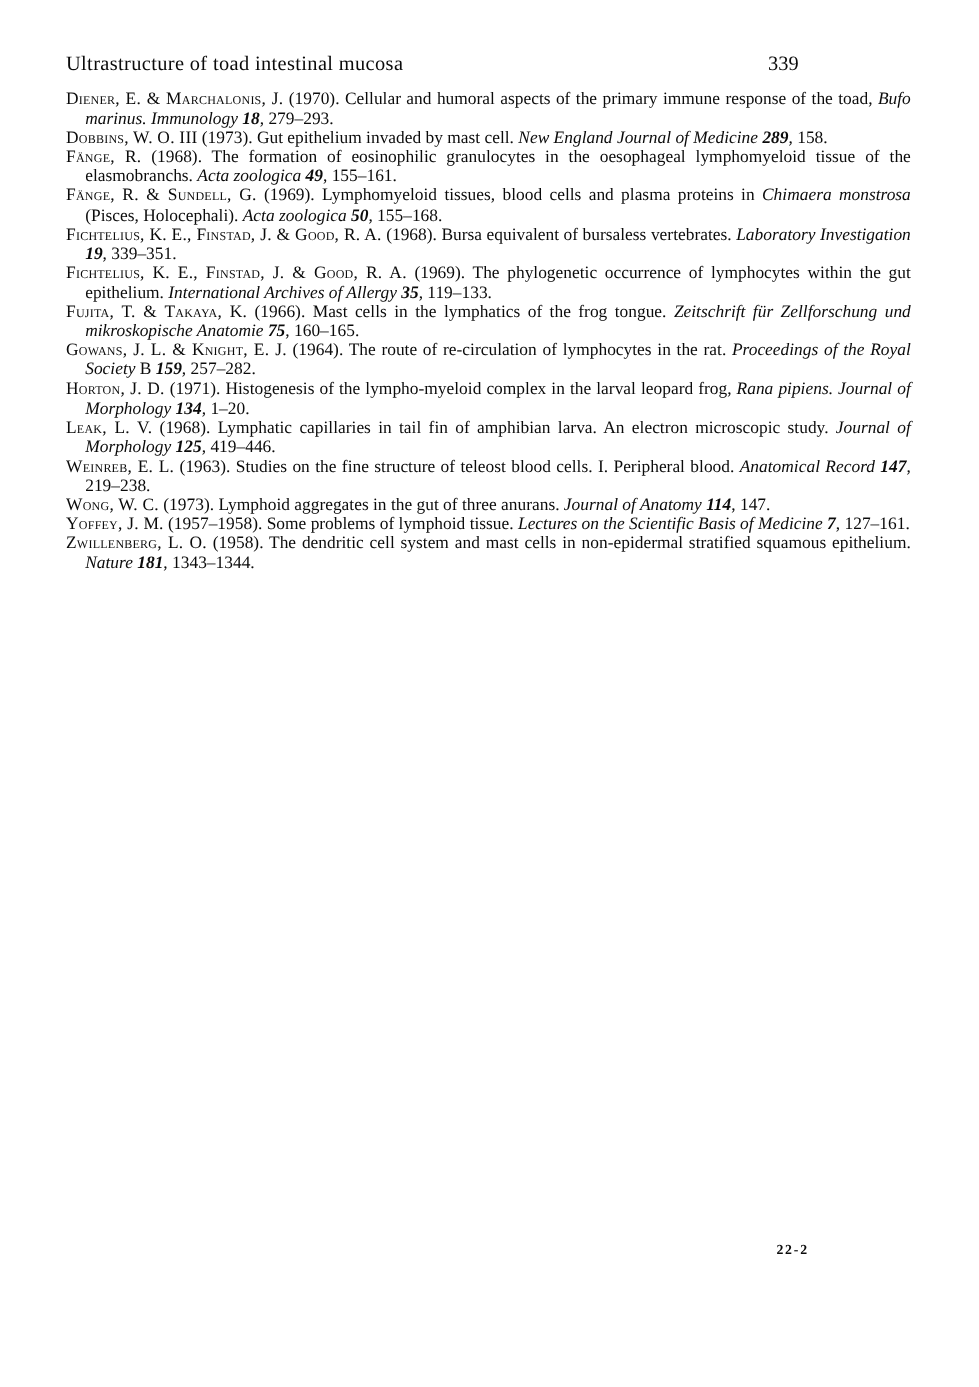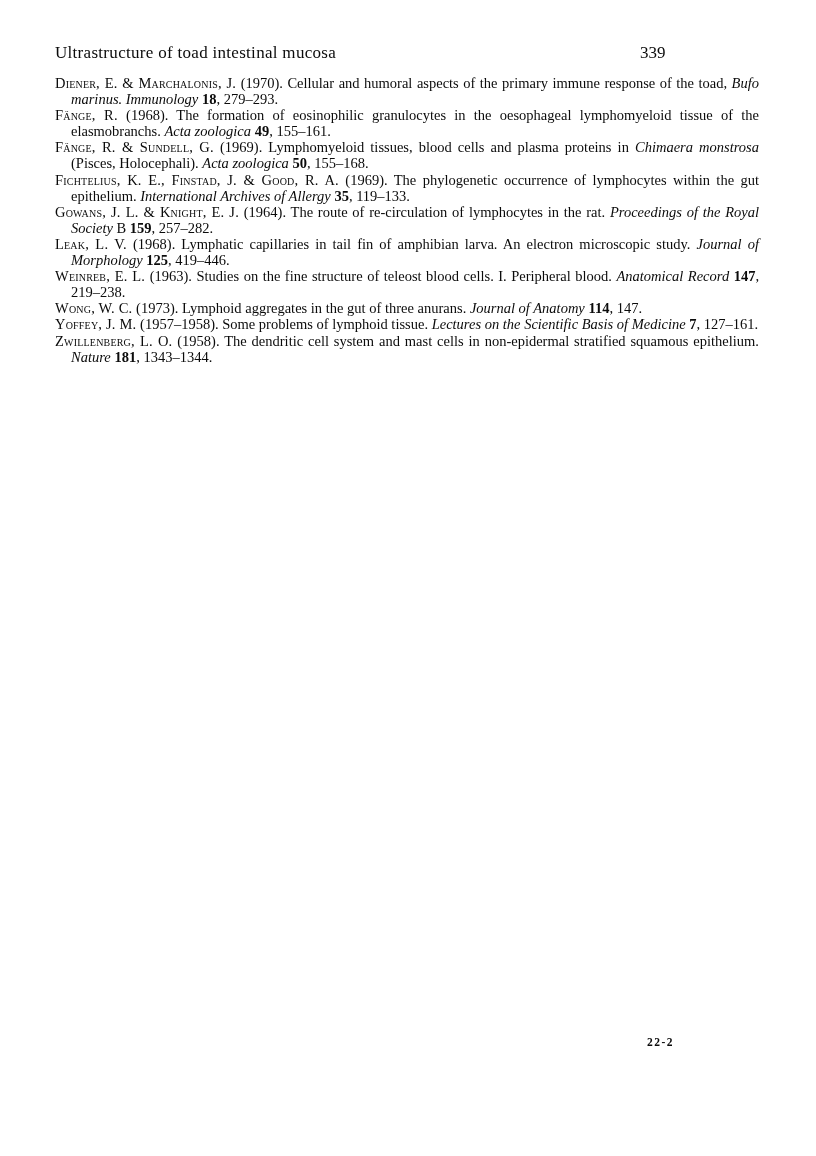--- a/index.html
+++ b/index.html
@@ -45,21 +45,21 @@
     line-height: 16.1px;
     text-align: justify;
   }
   .ref {
     padding-left: 16px;
     text-indent: -16px;
     margin: 0;
   }
   .seg-sc { font-variant: small-caps; letter-spacing: 0.2px; }
   .seg-i  { font-style: italic; }
-  .seg-b  { font-weight: bold; }
+  .seg-b  { font-weight: bold; font-style: italic; }
   .seg-r  { }
 
   
   .signature-mark {
     position: absolute;
     top: 1036px;
     left: 647px;
     font-size: 11.5px;
     font-weight: bold;
     letter-spacing: 1.5px;
@@ -69,24 +69,28 @@
 <body>
 
 <div class="page">
 
   <div class="head-title">Ultrastructure of toad intestinal mucosa</div>
 
   <div class="page-number">339</div>
 
   <div class="references">
       <p class="ref"><span class="seg-sc">Diener, E. &amp; Marchalonis, J.</span><span class="seg-r"> (1970). Cellular and humoral aspects of the primary immune response of the toad, </span><span class="seg-i">Bufo marinus. Immunology</span><span class="seg-r"> </span><span class="seg-b">18</span><span class="seg-r">, 279–293.</span></p>
+      <p class="ref"><span class="seg-sc">Dobbins, W. O. III</span><span class="seg-r"> (1973). Gut epithelium invaded by mast cell. </span><span class="seg-i">New England Journal of Medicine</span><span class="seg-r"> </span><span class="seg-b">289</span><span class="seg-r">, 158.</span></p>
       <p class="ref"><span class="seg-sc">Fänge, R.</span><span class="seg-r"> (1968). The formation of eosinophilic granulocytes in the oesophageal lymphomyeloid tissue of the elasmobranchs. </span><span class="seg-i">Acta zoologica</span><span class="seg-r"> </span><span class="seg-b">49</span><span class="seg-r">, 155–161.</span></p>
       <p class="ref"><span class="seg-sc">Fänge, R. &amp; Sundell, G.</span><span class="seg-r"> (1969). Lymphomyeloid tissues, blood cells and plasma proteins in </span><span class="seg-i">Chimaera monstrosa</span><span class="seg-r"> (Pisces, Holocephali). </span><span class="seg-i">Acta zoologica</span><span class="seg-r"> </span><span class="seg-b">50</span><span class="seg-r">, 155–168.</span></p>
+      <p class="ref"><span class="seg-sc">Fichtelius, K. E., Finstad, J. &amp; Good, R. A.</span><span class="seg-r"> (1968). Bursa equivalent of bursaless vertebrates. </span><span class="seg-i">Laboratory Investigation</span><span class="seg-r"> </span><span class="seg-b">19</span><span class="seg-r">, 339–351.</span></p>
       <p class="ref"><span class="seg-sc">Fichtelius, K. E., Finstad, J. &amp; Good, R. A.</span><span class="seg-r"> (1969). The phylogenetic occurrence of lymphocytes within the gut epithelium. </span><span class="seg-i">International Archives of Allergy</span><span class="seg-r"> </span><span class="seg-b">35</span><span class="seg-r">, 119–133.</span></p>
+      <p class="ref"><span class="seg-sc">Fujita, T. &amp; Takaya, K.</span><span class="seg-r"> (1966). Mast cells in the lymphatics of the frog tongue. </span><span class="seg-i">Zeitschrift für Zellforschung und mikroskopische Anatomie</span><span class="seg-r"> </span><span class="seg-b">75</span><span class="seg-r">, 160–165.</span></p>
       <p class="ref"><span class="seg-sc">Gowans, J. L. &amp; Knight, E. J.</span><span class="seg-r"> (1964). The route of re-circulation of lymphocytes in the rat. </span><span class="seg-i">Proceedings of the Royal Society</span><span class="seg-r"> B </span><span class="seg-b">159</span><span class="seg-r">, 257–282.</span></p>
+      <p class="ref"><span class="seg-sc">Horton, J. D.</span><span class="seg-r"> (1971). Histogenesis of the lympho-myeloid complex in the larval leopard frog, </span><span class="seg-i">Rana pipiens. Journal of Morphology</span><span class="seg-r"> </span><span class="seg-b">134</span><span class="seg-r">, 1–20.</span></p>
       <p class="ref"><span class="seg-sc">Leak, L. V.</span><span class="seg-r"> (1968). Lymphatic capillaries in tail fin of amphibian larva. An electron microscopic study. </span><span class="seg-i">Journal of Morphology</span><span class="seg-r"> </span><span class="seg-b">125</span><span class="seg-r">, 419–446.</span></p>
       <p class="ref"><span class="seg-sc">Weinreb, E. L.</span><span class="seg-r"> (1963). Studies on the fine structure of teleost blood cells. I. Peripheral blood. </span><span class="seg-i">Anatomical Record</span><span class="seg-r"> </span><span class="seg-b">147</span><span class="seg-r">, 219–238.</span></p>
       <p class="ref"><span class="seg-sc">Wong, W. C.</span><span class="seg-r"> (1973). Lymphoid aggregates in the gut of three anurans. </span><span class="seg-i">Journal of Anatomy</span><span class="seg-r"> </span><span class="seg-b">114</span><span class="seg-r">, 147.</span></p>
       <p class="ref"><span class="seg-sc">Yoffey, J. M.</span><span class="seg-r"> (1957–1958). Some problems of lymphoid tissue. </span><span class="seg-i">Lectures on the Scientific Basis of Medicine</span><span class="seg-r"> </span><span class="seg-b">7</span><span class="seg-r">, 127–161.</span></p>
       <p class="ref"><span class="seg-sc">Zwillenberg, L. O.</span><span class="seg-r"> (1958). The dendritic cell system and mast cells in non-epidermal stratified squamous epithelium. </span><span class="seg-i">Nature</span><span class="seg-r"> </span><span class="seg-b">181</span><span class="seg-r">, 1343–1344.</span></p>
     </div>
 
   <div class="signature-mark">22-2</div>
 
 </div>

